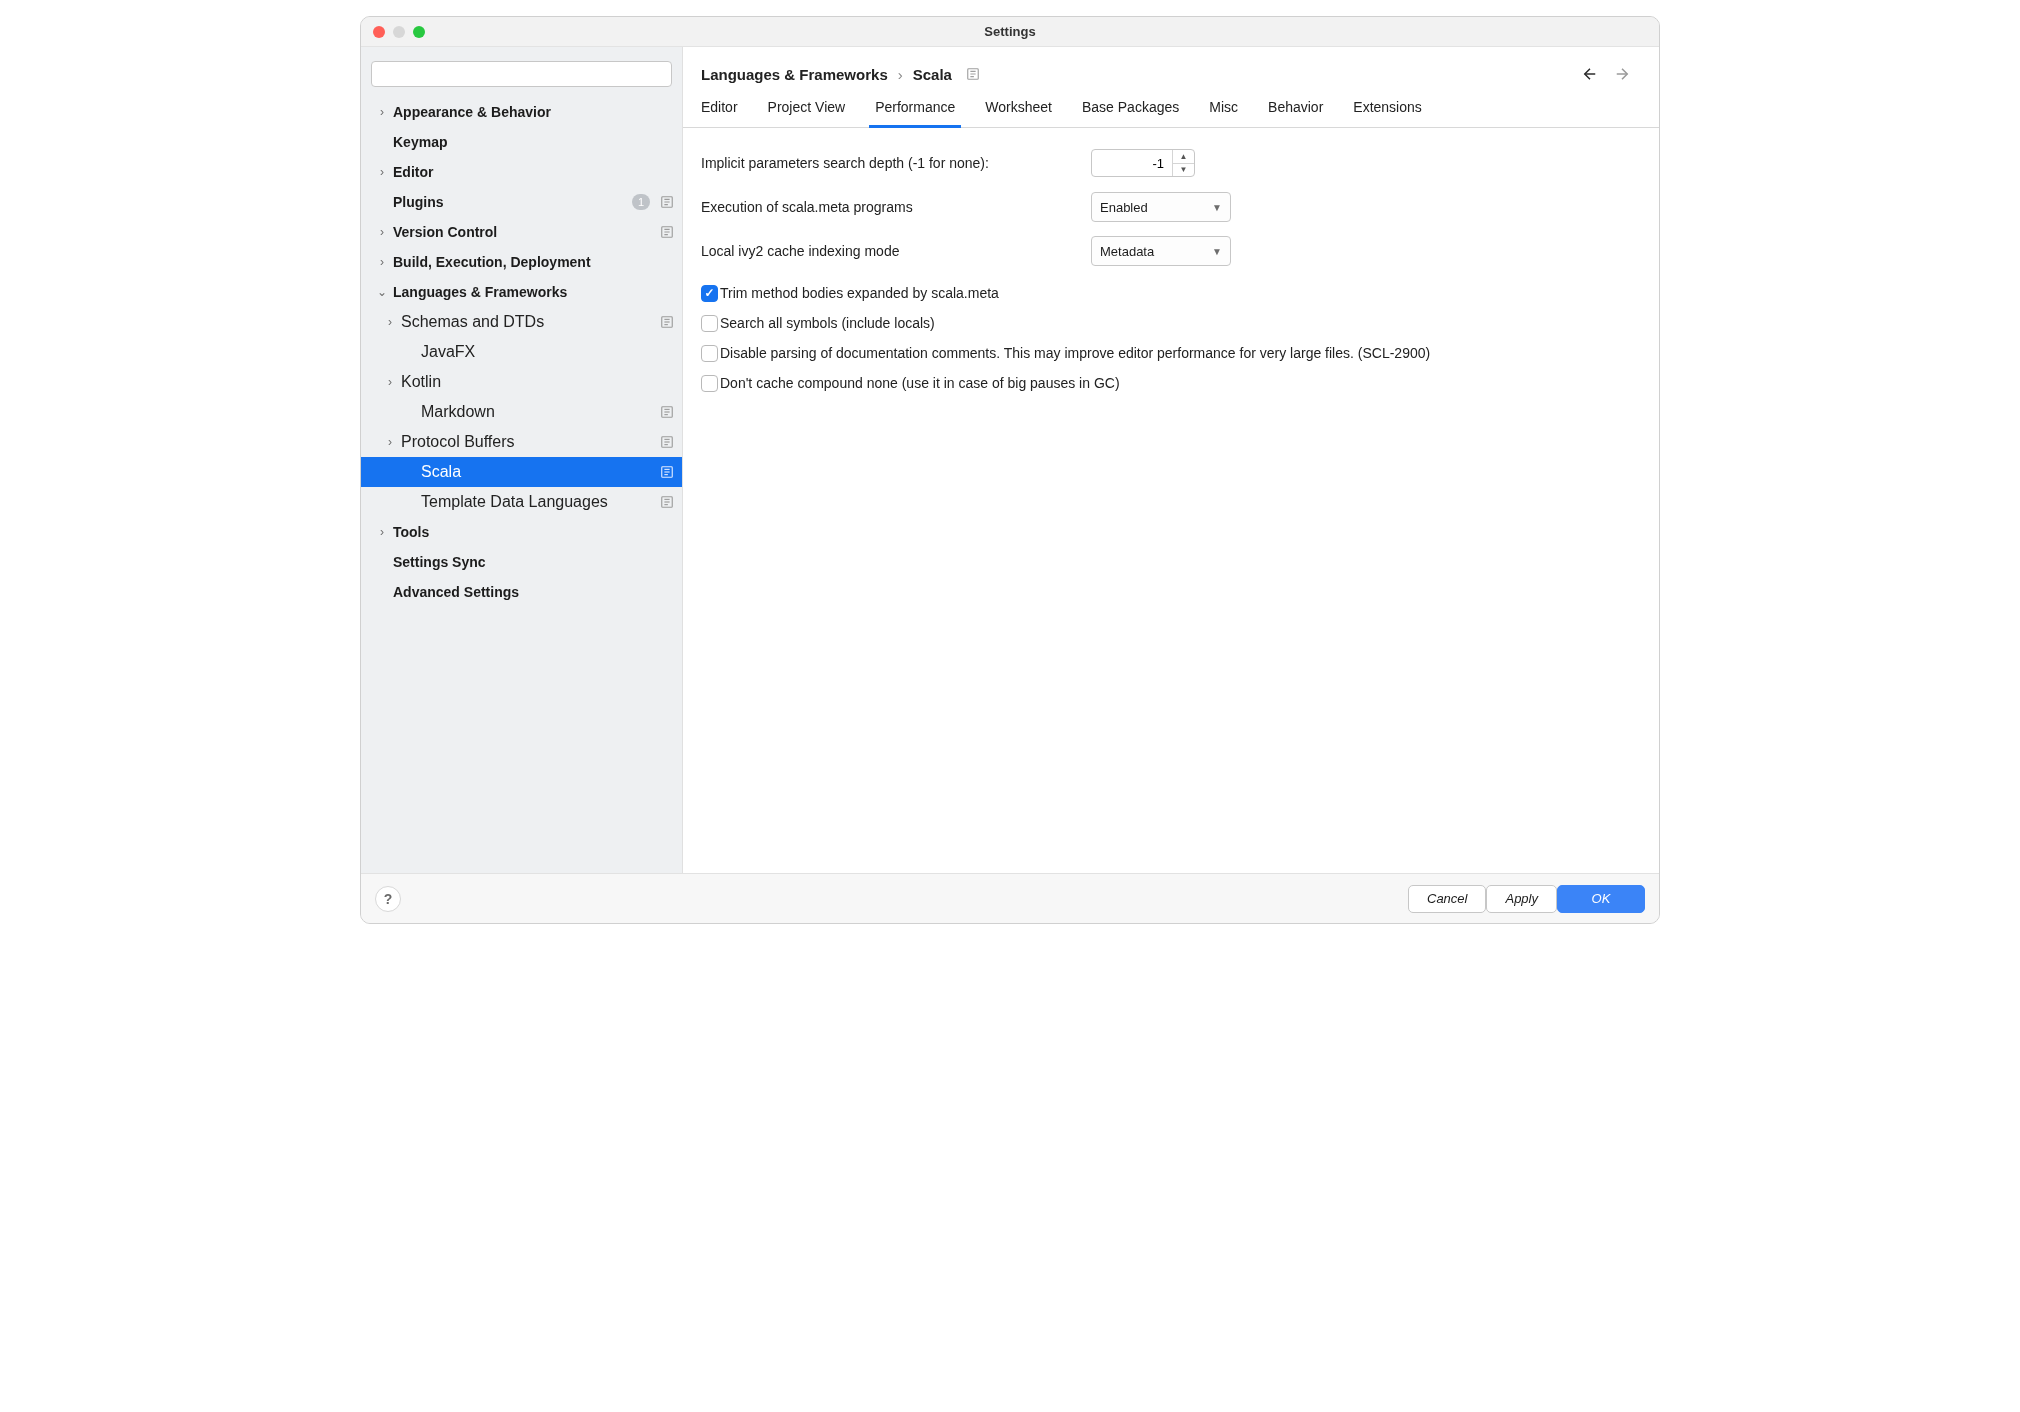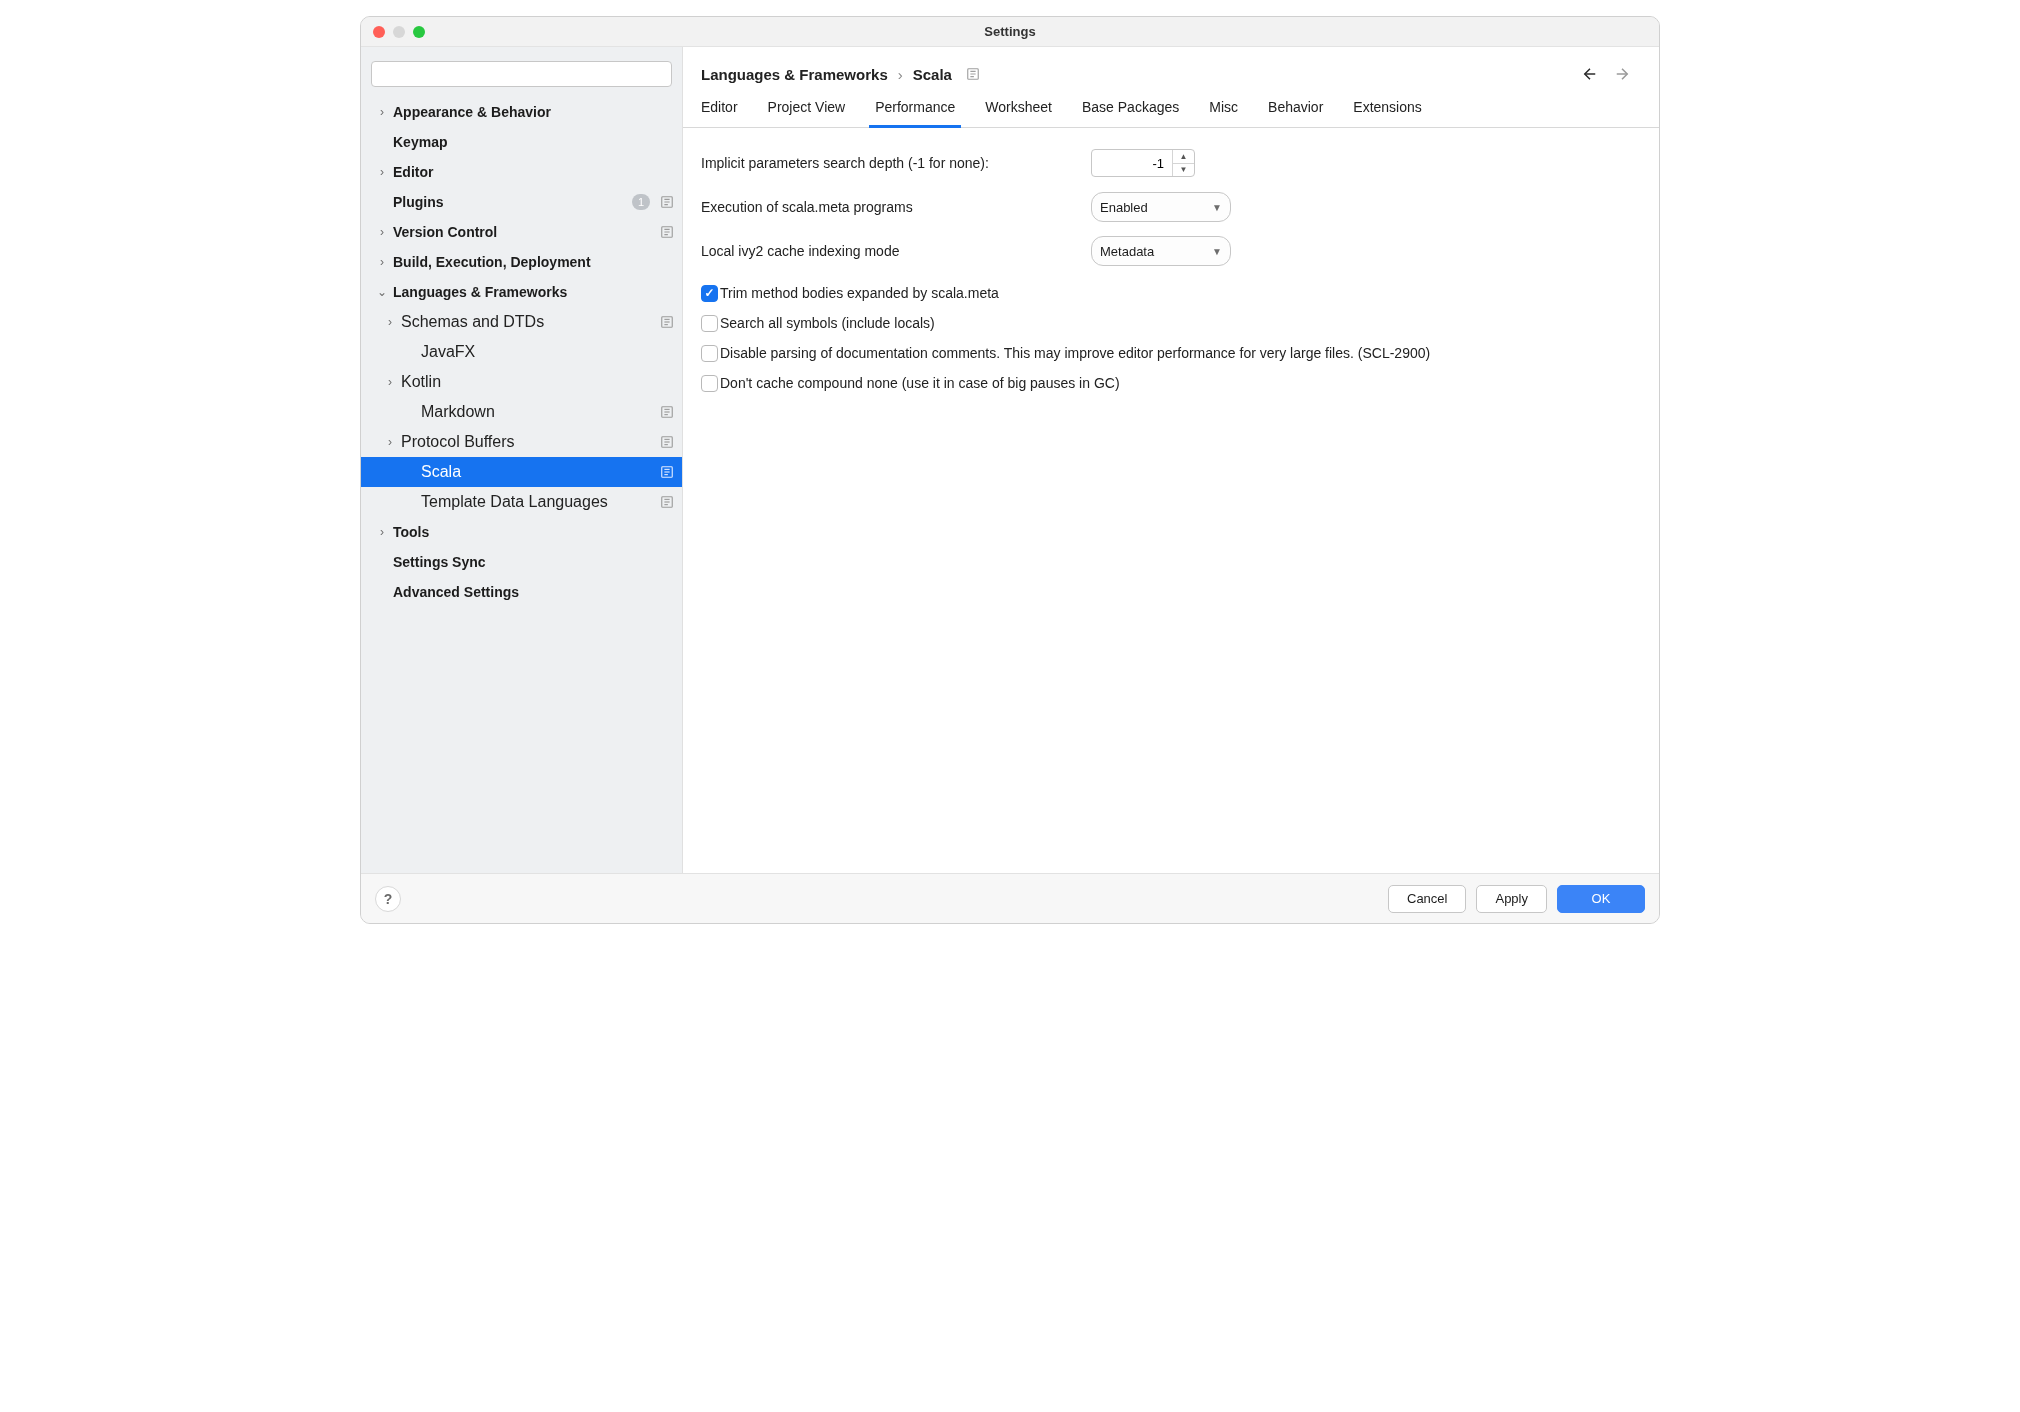--- a/index.html
+++ b/index.html
@@ -218,21 +218,21 @@
     display:flex; align-items:center; justify-content:center;
     font-size:8px; color:#555;
     cursor:pointer;
   }
   .spinner .step + .step { border-top:1px solid #d5d5d5; }
 
   .select {
     height:30px;
     width:140px;
     border:1px solid #c7c7c7;
-    border-radius:12px;
+    border-radius:4px;
     background:#fdfdfd;
     display:flex;
     align-items:center;
     padding: 0 8px;
     font-size:13px;
     justify-content:space-between;
   }
   .select .chev {
     color:#6d6d6d;
     font-size:10px;
@@ -281,21 +281,21 @@
     border-radius:50%;
     display:flex; align-items:center; justify-content:center;
     background:#fff;
     color:#6a6a6a;
     font-size:14px;
     font-weight:600;
   }
   .footer-buttons {
     margin-left:auto;
     display:flex;
-    gap:10px;
+    font-style:italic;
   }
   .btn {
     height:28px;
     padding: 0 18px;
     border:1px solid #c7c7c7;
     border-radius:5px;
     background:#fff;
     font-size:13px;
     cursor:pointer;
     display:flex; align-items:center; justify-content:center;

